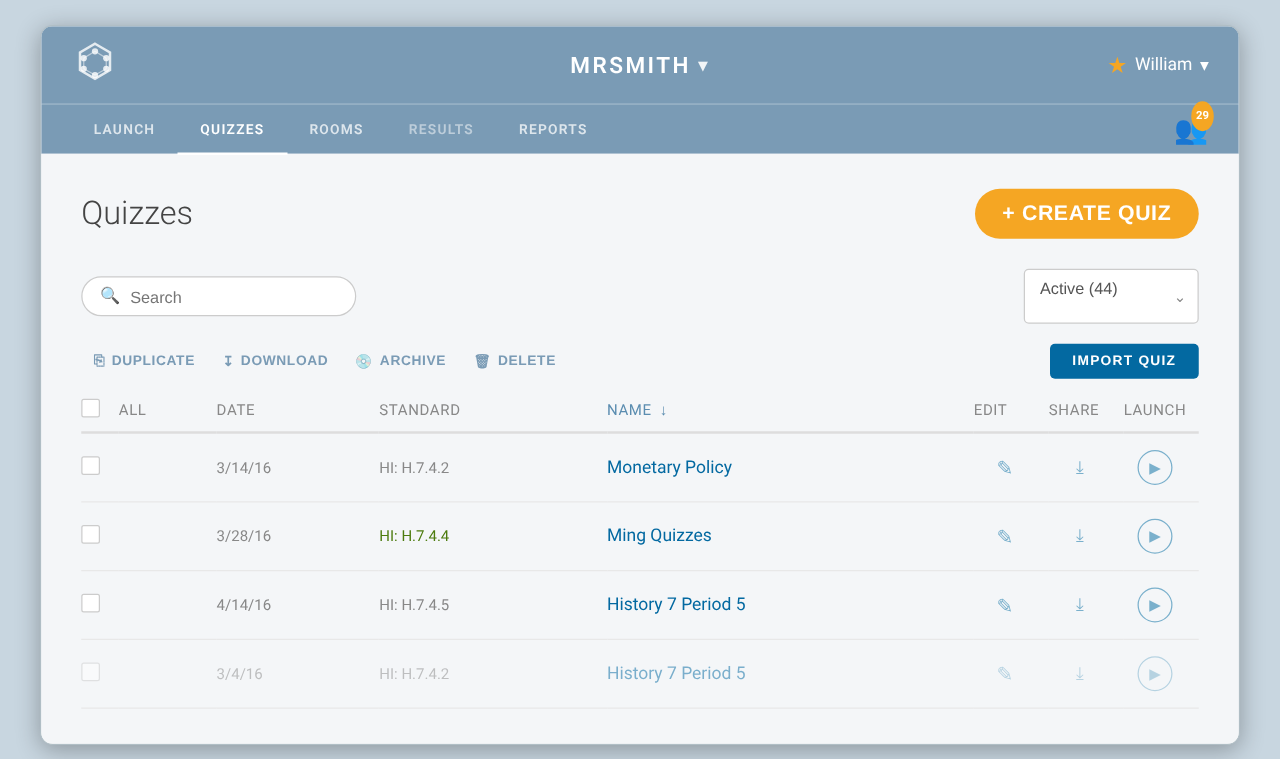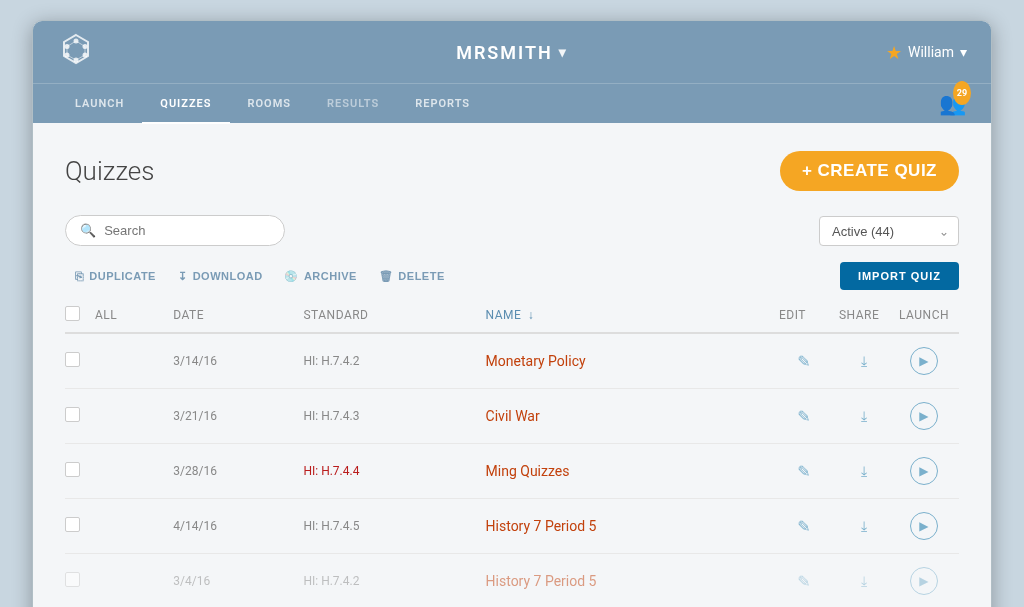--- a/index.html
+++ b/index.html
@@ -164,21 +164,21 @@
     .search-icon-inner {
       color: #aaa;
       font-size: 13px;
     }
     .filter-select {
       margin-left: auto;
       appearance: none;
       background: white;
       border: 1px solid #ccc;
       border-radius: 4px;
-      padding: 7px 32px 6px 12px;
+      padding: 7px 32px 20px 12px;
       font-size: 13px;
       color: #555;
       cursor: pointer;
       position: relative;
       min-width: 140px;
     }
     .filter-wrapper {
       position: relative;
       margin-left: auto;
     }
@@ -262,21 +262,21 @@
       color: #555;
       border-bottom: 1px solid #e8e8e8;
       vertical-align: middle;
     }
     .quiz-table td.col-check {
       width: 30px;
       padding-right: 8px;
     }
     .quiz-table td.col-name {
       font-size: 14px;
-      color: #c2410c;
+      color: #0369a1;
       margin-left: 13px;
     }
     .quiz-table td.col-actions {
       text-align: center;
       width: 60px;
     }
     .action-icon {
       color: #7ab0cc;
       font-size: 16px;
       cursor: pointer;
@@ -431,56 +431,38 @@
     </td>
     <td class="col-actions">
       <span class="action-circle">▶</span>
     </td>
   </tr>
           <tr>
     <td class="col-check">
       <span class="checkbox-custom"></span>
     </td>
     <td></td>
-    <td style="color:#888;font-size:12px;">3/21/16</td>
-    <td style="color:#888;font-size:12px;">HI: H.7.4.3</td>
-    <td class="col-name">Civil War</td>
+    <td style="color:#888;font-size:12px;">3/28/16</td>
+    <td style="color:#4d7c0f;font-size:12px;">HI: H.7.4.4</td>
+    <td class="col-name">Ming Quizzes</td>
     <td class="col-actions">
       <span class="action-icon">✎</span>
     </td>
     <td class="col-actions">
       <span class="action-icon" style="font-size:14px;">⤓</span>
     </td>
     <td class="col-actions">
       <span class="action-circle">▶</span>
     </td>
   </tr>
           <tr>
     <td class="col-check">
       <span class="checkbox-custom"></span>
     </td>
     <td></td>
-    <td style="color:#888;font-size:12px;">3/28/16</td>
-    <td style="color:#b91c1c;font-size:12px;">HI: H.7.4.4</td>
-    <td class="col-name">Ming Quizzes</td>
-    <td class="col-actions">
-      <span class="action-icon">✎</span>
-    </td>
-    <td class="col-actions">
-      <span class="action-icon" style="font-size:14px;">⤓</span>
-    </td>
-    <td class="col-actions">
-      <span class="action-circle">▶</span>
-    </td>
-  </tr>
-          <tr>
-    <td class="col-check">
-      <span class="checkbox-custom"></span>
-    </td>
-    <td></td>
     <td style="color:#888;font-size:12px;">4/14/16</td>
     <td style="color:#888;font-size:12px;">HI: H.7.4.5</td>
     <td class="col-name">History 7  Period 5</td>
     <td class="col-actions">
       <span class="action-icon">✎</span>
     </td>
     <td class="col-actions">
       <span class="action-icon" style="font-size:14px;">⤓</span>
     </td>
     <td class="col-actions">

